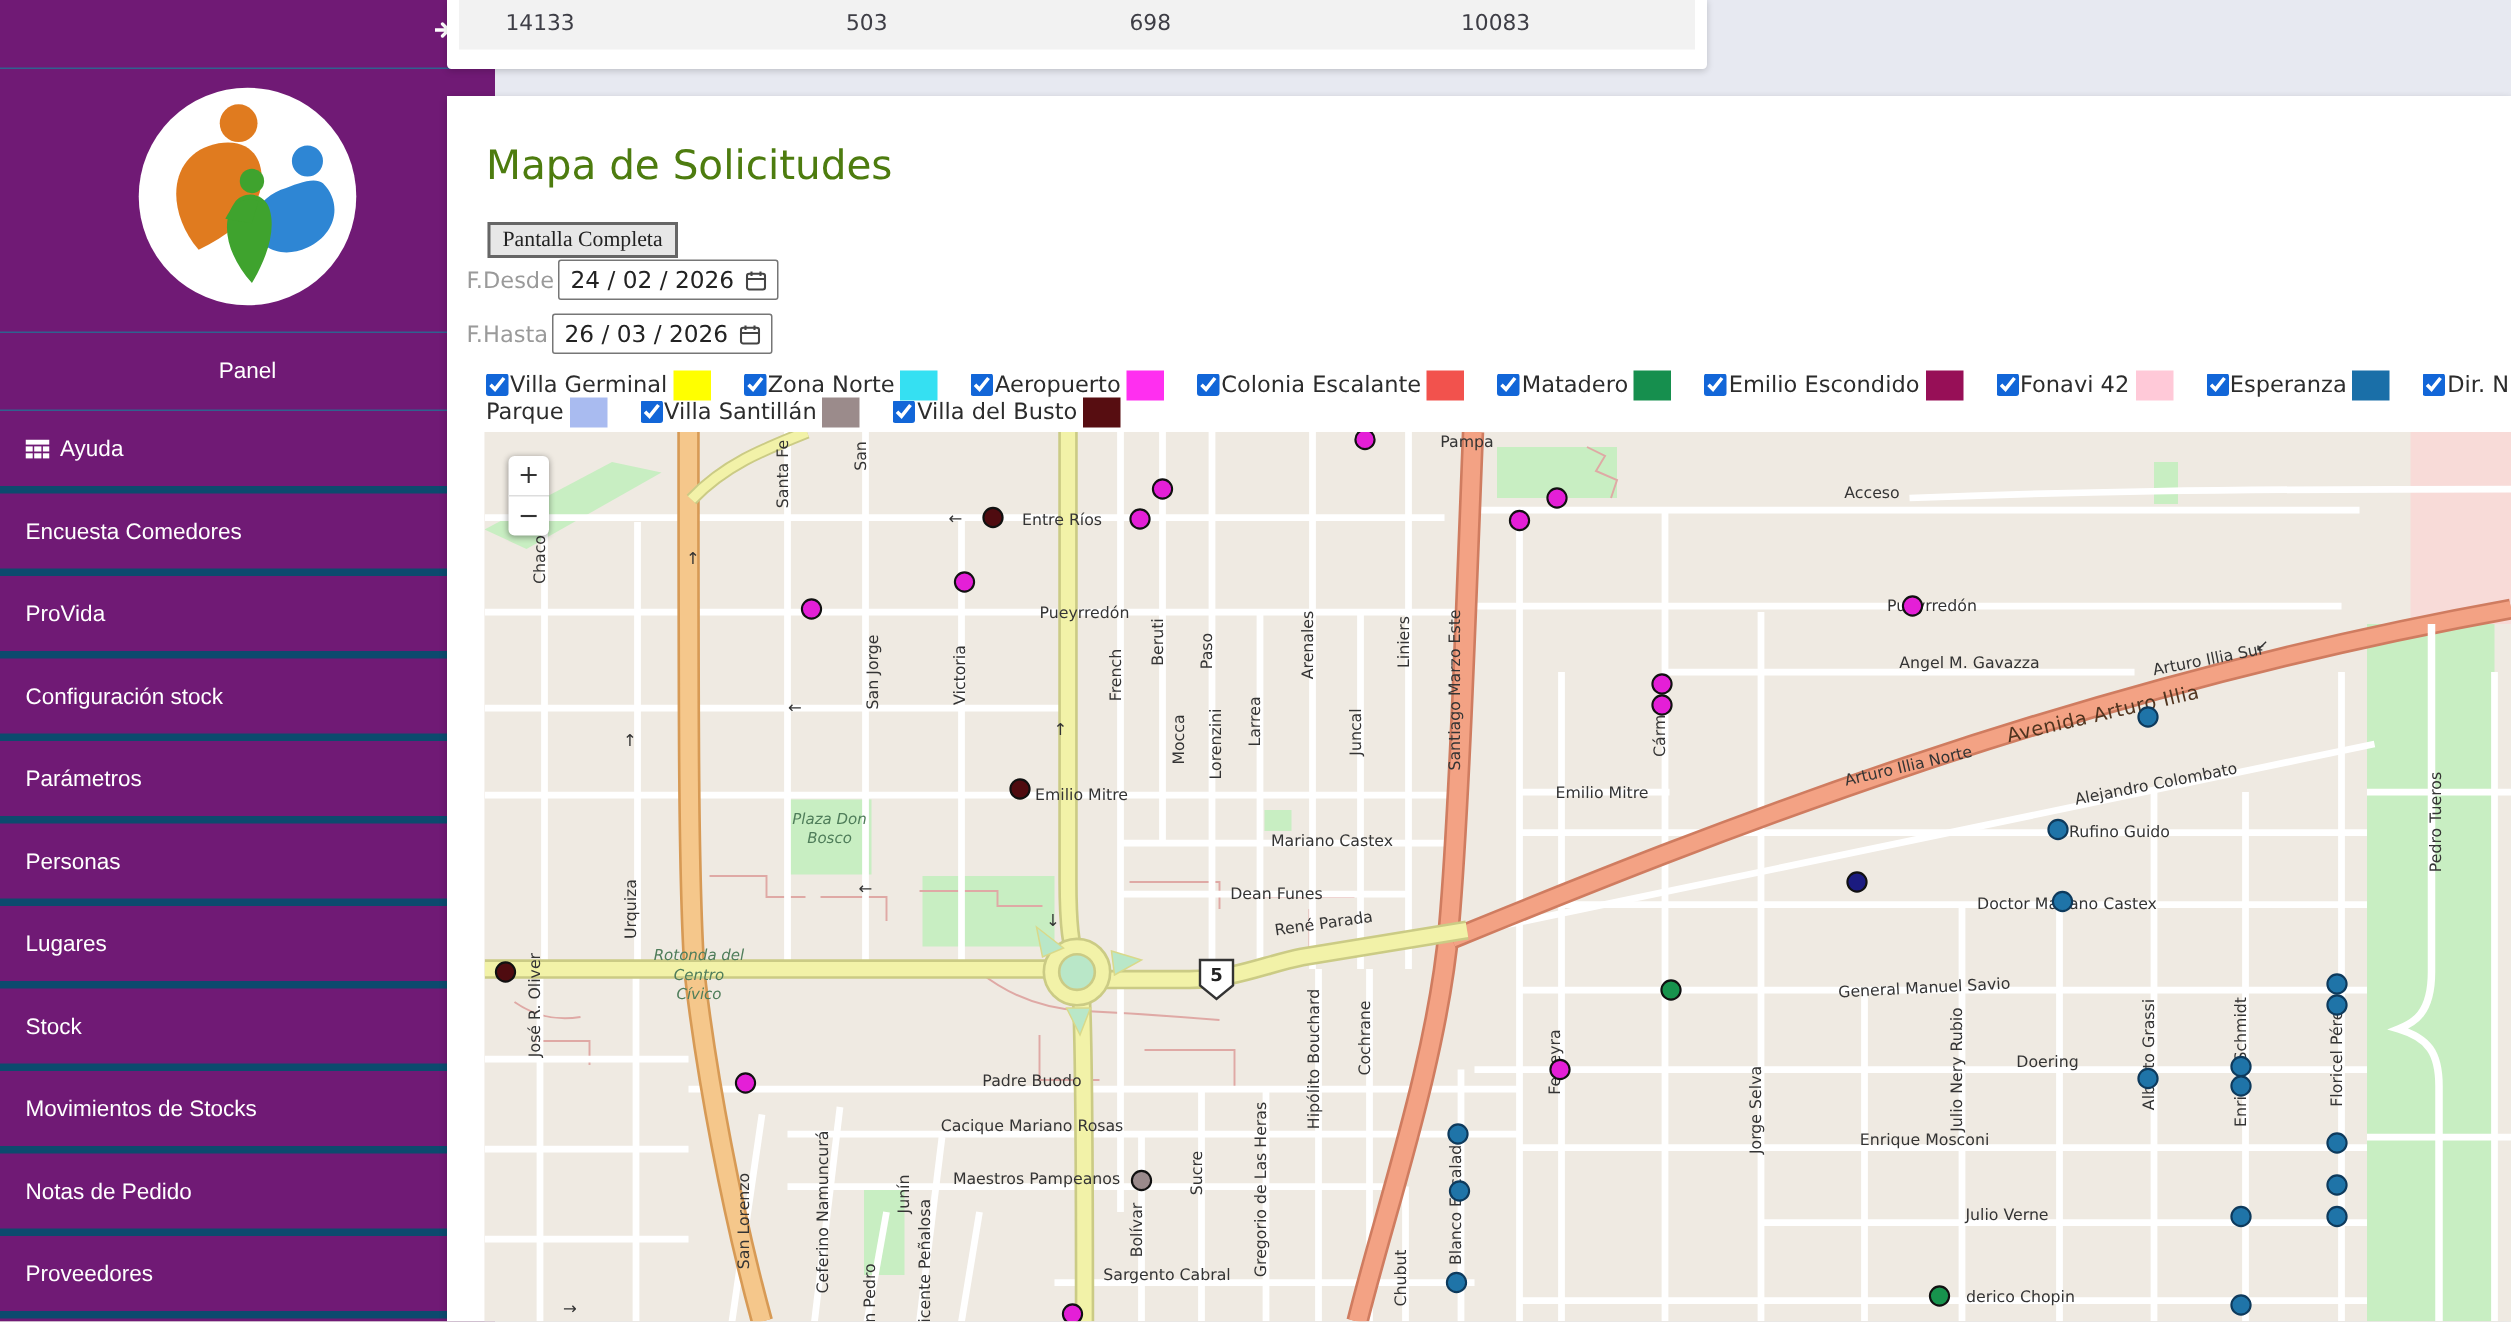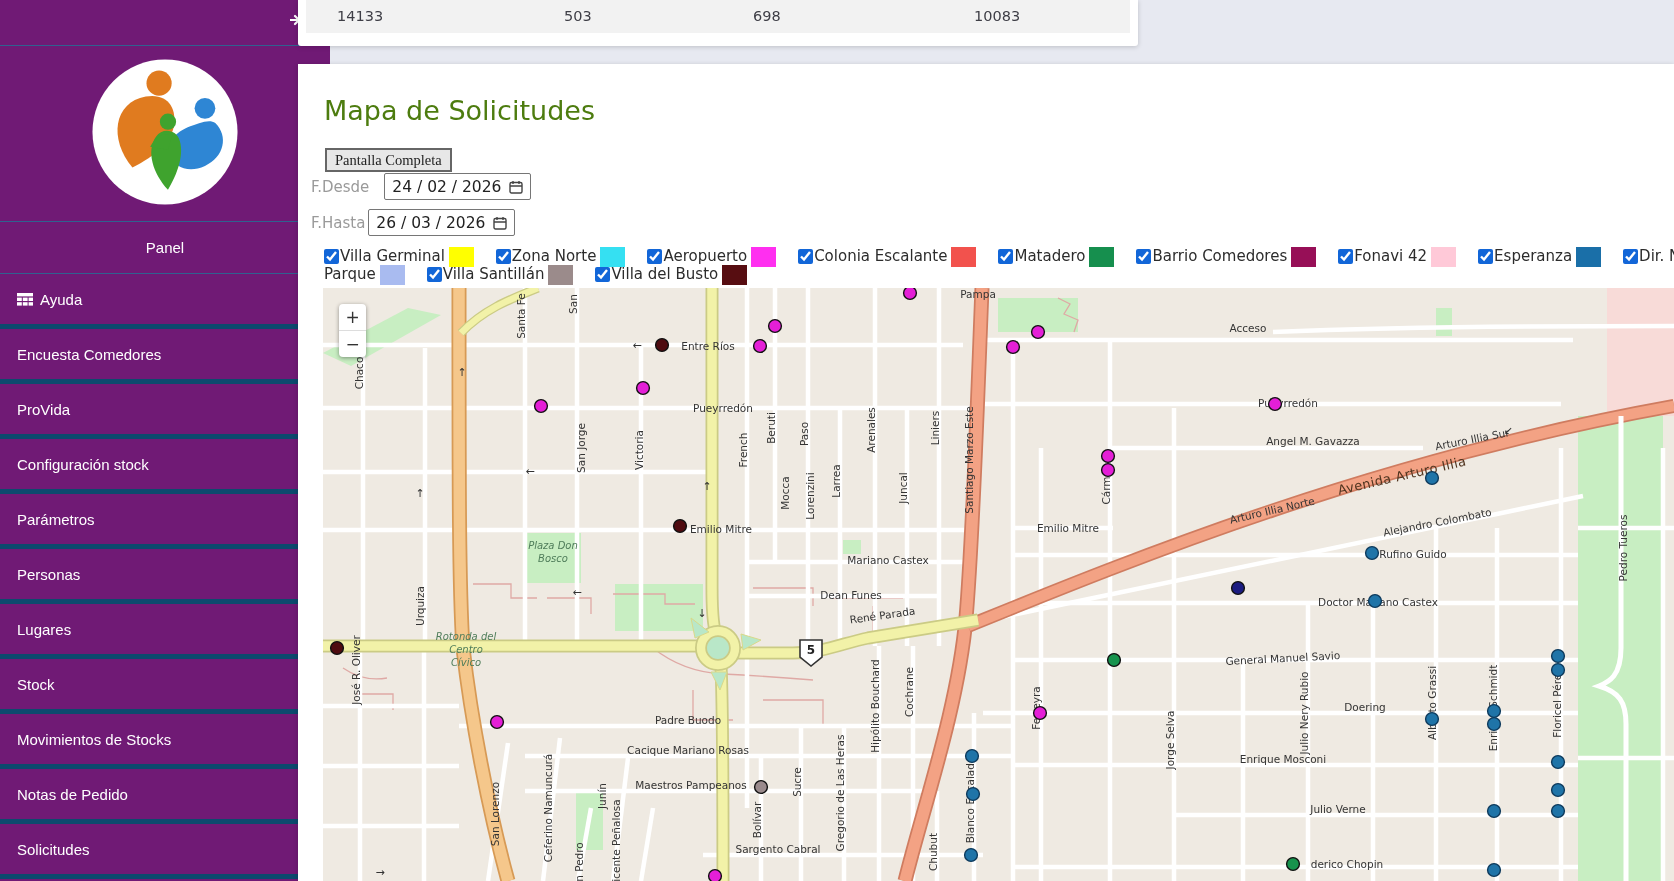--- a/index.html
+++ b/index.html
@@ -29,21 +29,21 @@
   .stat-value{position:absolute;top:8px;font-size:14.5px;color:#3e3e46;}
 
   
   #map-card{position:absolute;left:298px;top:64px;width:1376px;height:817px;background:#fff;
             box-shadow:0 1px 5px rgba(0,0,0,.18);}
   #map-title{position:absolute;left:26px;top:31px;font-size:27px;color:#4d7c0f;}
   #fs-button{position:absolute;left:27px;top:84px;height:24px;background:#e7e7e7;
              border:2px solid #666;font-size:14.5px;color:#222;padding:0 8px;
              font-family:Liberation Serif, serif;cursor:pointer;}
   .date-row{position:absolute;font-size:15px;color:#9a9a9a;display:flex;align-items:center;}
-  .date-row.row1{left:13px;top:109px;gap:12px;}
+  .date-row.row1{left:13px;top:109px;}
   .date-row.row2{left:13px;top:145px;}
   .date-input{border:1px solid #767676;border-radius:2px;height:25px;margin-left:3px;
               display:inline-flex;align-items:center;padding:0 7px;color:#222;
               font-size:15.5px;background:#fff;cursor:text;}
   .cal-ico{margin-left:8px;display:inline-flex;}
 
   
   .legend-row{position:absolute;left:26px;right:0;height:22px;display:flex;align-items:center;
               white-space:nowrap;overflow:hidden;font-size:15px;color:#2c2c2c;}
   #legend-row1{top:181px;}
@@ -140,20 +140,24 @@
       </div>
       <div class="side-item">
         <span class="lbl">Movimientos de Stocks</span>
         <span class="chev"></span>
       </div>
       <div class="side-item">
         <span class="lbl">Notas de Pedido</span>
         <span class="chev"></span>
       </div>
       <div class="side-item">
+        <span class="lbl">Proveedores</span>
+        <span class="chev"></span>
+      </div>
+      <div class="side-item">
         <span class="lbl">Solicitudes</span>
         <span class="chev"></span>
       </div>
     </div>
 
 </div>
 
 <div id="stats-card">
   <div class="band">
       <span class="stat-value" style="left: 31px;">14133</span>
@@ -214,21 +218,21 @@
         <span>Colonia Escalante</span>
         <span class="leg-swatch" style="background: rgb(242, 82, 77);"></span>
       </span>
       <span class="leg-item">
         <input type="checkbox" checked="" style="">
         <span>Matadero</span>
         <span class="leg-swatch" style="background: rgb(22, 143, 78);"></span>
       </span>
       <span class="leg-item">
         <input type="checkbox" checked="" style="">
-        <span>Barrio Comedores</span>
+        <span>Emilio Escondido</span>
         <span class="leg-swatch" style="background: rgb(151, 15, 87);"></span>
       </span>
       <span class="leg-item">
         <input type="checkbox" checked="" style="">
         <span>Fonavi 42</span>
         <span class="leg-swatch" style="background: rgb(255, 201, 216);"></span>
       </span>
       <span class="leg-item">
         <input type="checkbox" checked="" style="">
         <span>Esperanza</span>

